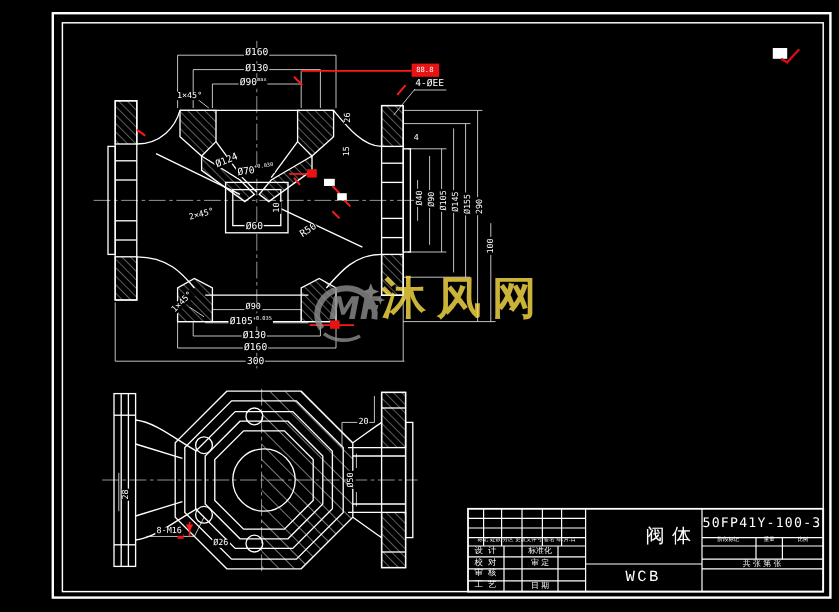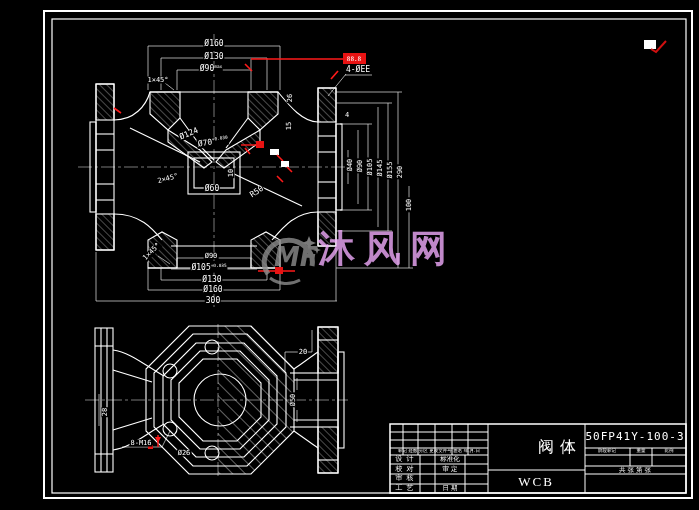--- a/index.html
+++ b/index.html
@@ -8,21 +8,21 @@
   svg{position:absolute;left:0;top:0;}
   .lbl{position:absolute;color:#fff;font-family:"DejaVu Sans Mono",monospace;
        background:#000;padding:0 1px;white-space:nowrap;line-height:1;z-index:4;}
   .lbl sup{font-size:.55em;}
   .red-tag-text{background:transparent;color:#fff;z-index:6;}
   
   #watermark{position:absolute;left:258px;top:222px;width:240px;height:70px;z-index:7;
              color:#8d8d8d;opacity:.8;pointer-events:none;text-align:right;}
   #wm-logo{position:absolute;left:2px;top:8px;width:62px;height:56px;}
   #wm-site{position:absolute;left:60px;top:2px;font-size:37px;font-weight:bold;
-           letter-spacing:9px;color:#f0abfc;}
+           letter-spacing:9px;color:#fde047;}
   #wm-url{position:absolute;left:92px;top:34px;font-size:19px;font-weight:bold;
           letter-spacing:1px;color:#8d8d8d;font-family:"DejaVu Sans",sans-serif;}
   
   #techreq{position:absolute;left:394px;top:352px;width:280px;color:#fff;z-index:3;}
   #techreq .tr-title{font-size:13px;letter-spacing:3px;margin-left:16px;margin-bottom:4px;}
   #techreq .tr-line{font-size:9px;line-height:14px;white-space:nowrap;}
   
   .tbt{position:absolute;color:#fff;white-space:nowrap;transform:translate(-50%,-50%);
        line-height:1;z-index:5;text-align:center;}
 </style>
@@ -283,21 +283,21 @@
       <span class="lbl" style="left: 144px; top: 453px; font-size: 7px; transform: translate(-50%, -50%); margin-left: 40px;">Ø26</span>
       <span class="lbl" style="left: 303px; top: 352px; font-size: 7px; transform: translate(-50%, -50%);">20</span>
       <span class="lbl" style="left: 293px; top: 400px; font-size: 7px; transform: translate(-50%, -50%) rotate(-90deg);">Ø50</span>
       <span class="lbl red-tag-text" style="left: 354px; top: 59px; font-size: 6px; transform: translate(-50%, -50%);">88.8</span>
     </div>
 
 
 <div>
   <span class="tbt" style="left:635px;top:436px;font-size:11px;letter-spacing:1px;font-family:'DejaVu Sans Mono',monospace;">50FP41Y-100-3</span>
   <span class="tbt" style="left:536px;top:447px;font-size:16px;letter-spacing:6px;margin-left:24px;">阀体</span>
-  <span class="tbt" style="left:536px;top:481px;font-size:13px;letter-spacing:2px;font-family:Liberation Serif, serif;">WCB</span>
+  <span class="tbt" style="left:536px;top:481px;font-size:13px;letter-spacing:2px;font-family:Liberation Mono, monospace;">WCB</span>
   <span class="tbt" style="left:439px;top:451px;font-size:4.5px;width:95px;overflow:hidden;">标记 处数 分区 更改文件号 签名 年.月.日</span>
   <span class="tbt" style="left:405px;top:459px;font-size:7px;letter-spacing:1px;">设 计</span>
   <span class="tbt" style="left:405px;top:469px;font-size:7px;letter-spacing:1px;">校 对</span>
   <span class="tbt" style="left:405px;top:478px;font-size:7px;letter-spacing:1px;">审 核</span>
   <span class="tbt" style="left:405px;top:488px;font-size:7px;letter-spacing:1px;">工 艺</span>
   <span class="tbt" style="left:450px;top:459px;font-size:6.5px;">标准化</span>
   <span class="tbt" style="left:450px;top:469px;font-size:6.5px;">审 定</span>
   <span class="tbt" style="left:450px;top:478px;font-size:6.5px;"></span>
   <span class="tbt" style="left:450px;top:488px;font-size:6.5px;">日 期</span>
   <span class="tbt" style="left:607px;top:451px;font-size:4.5px;">阶段标记</span>

